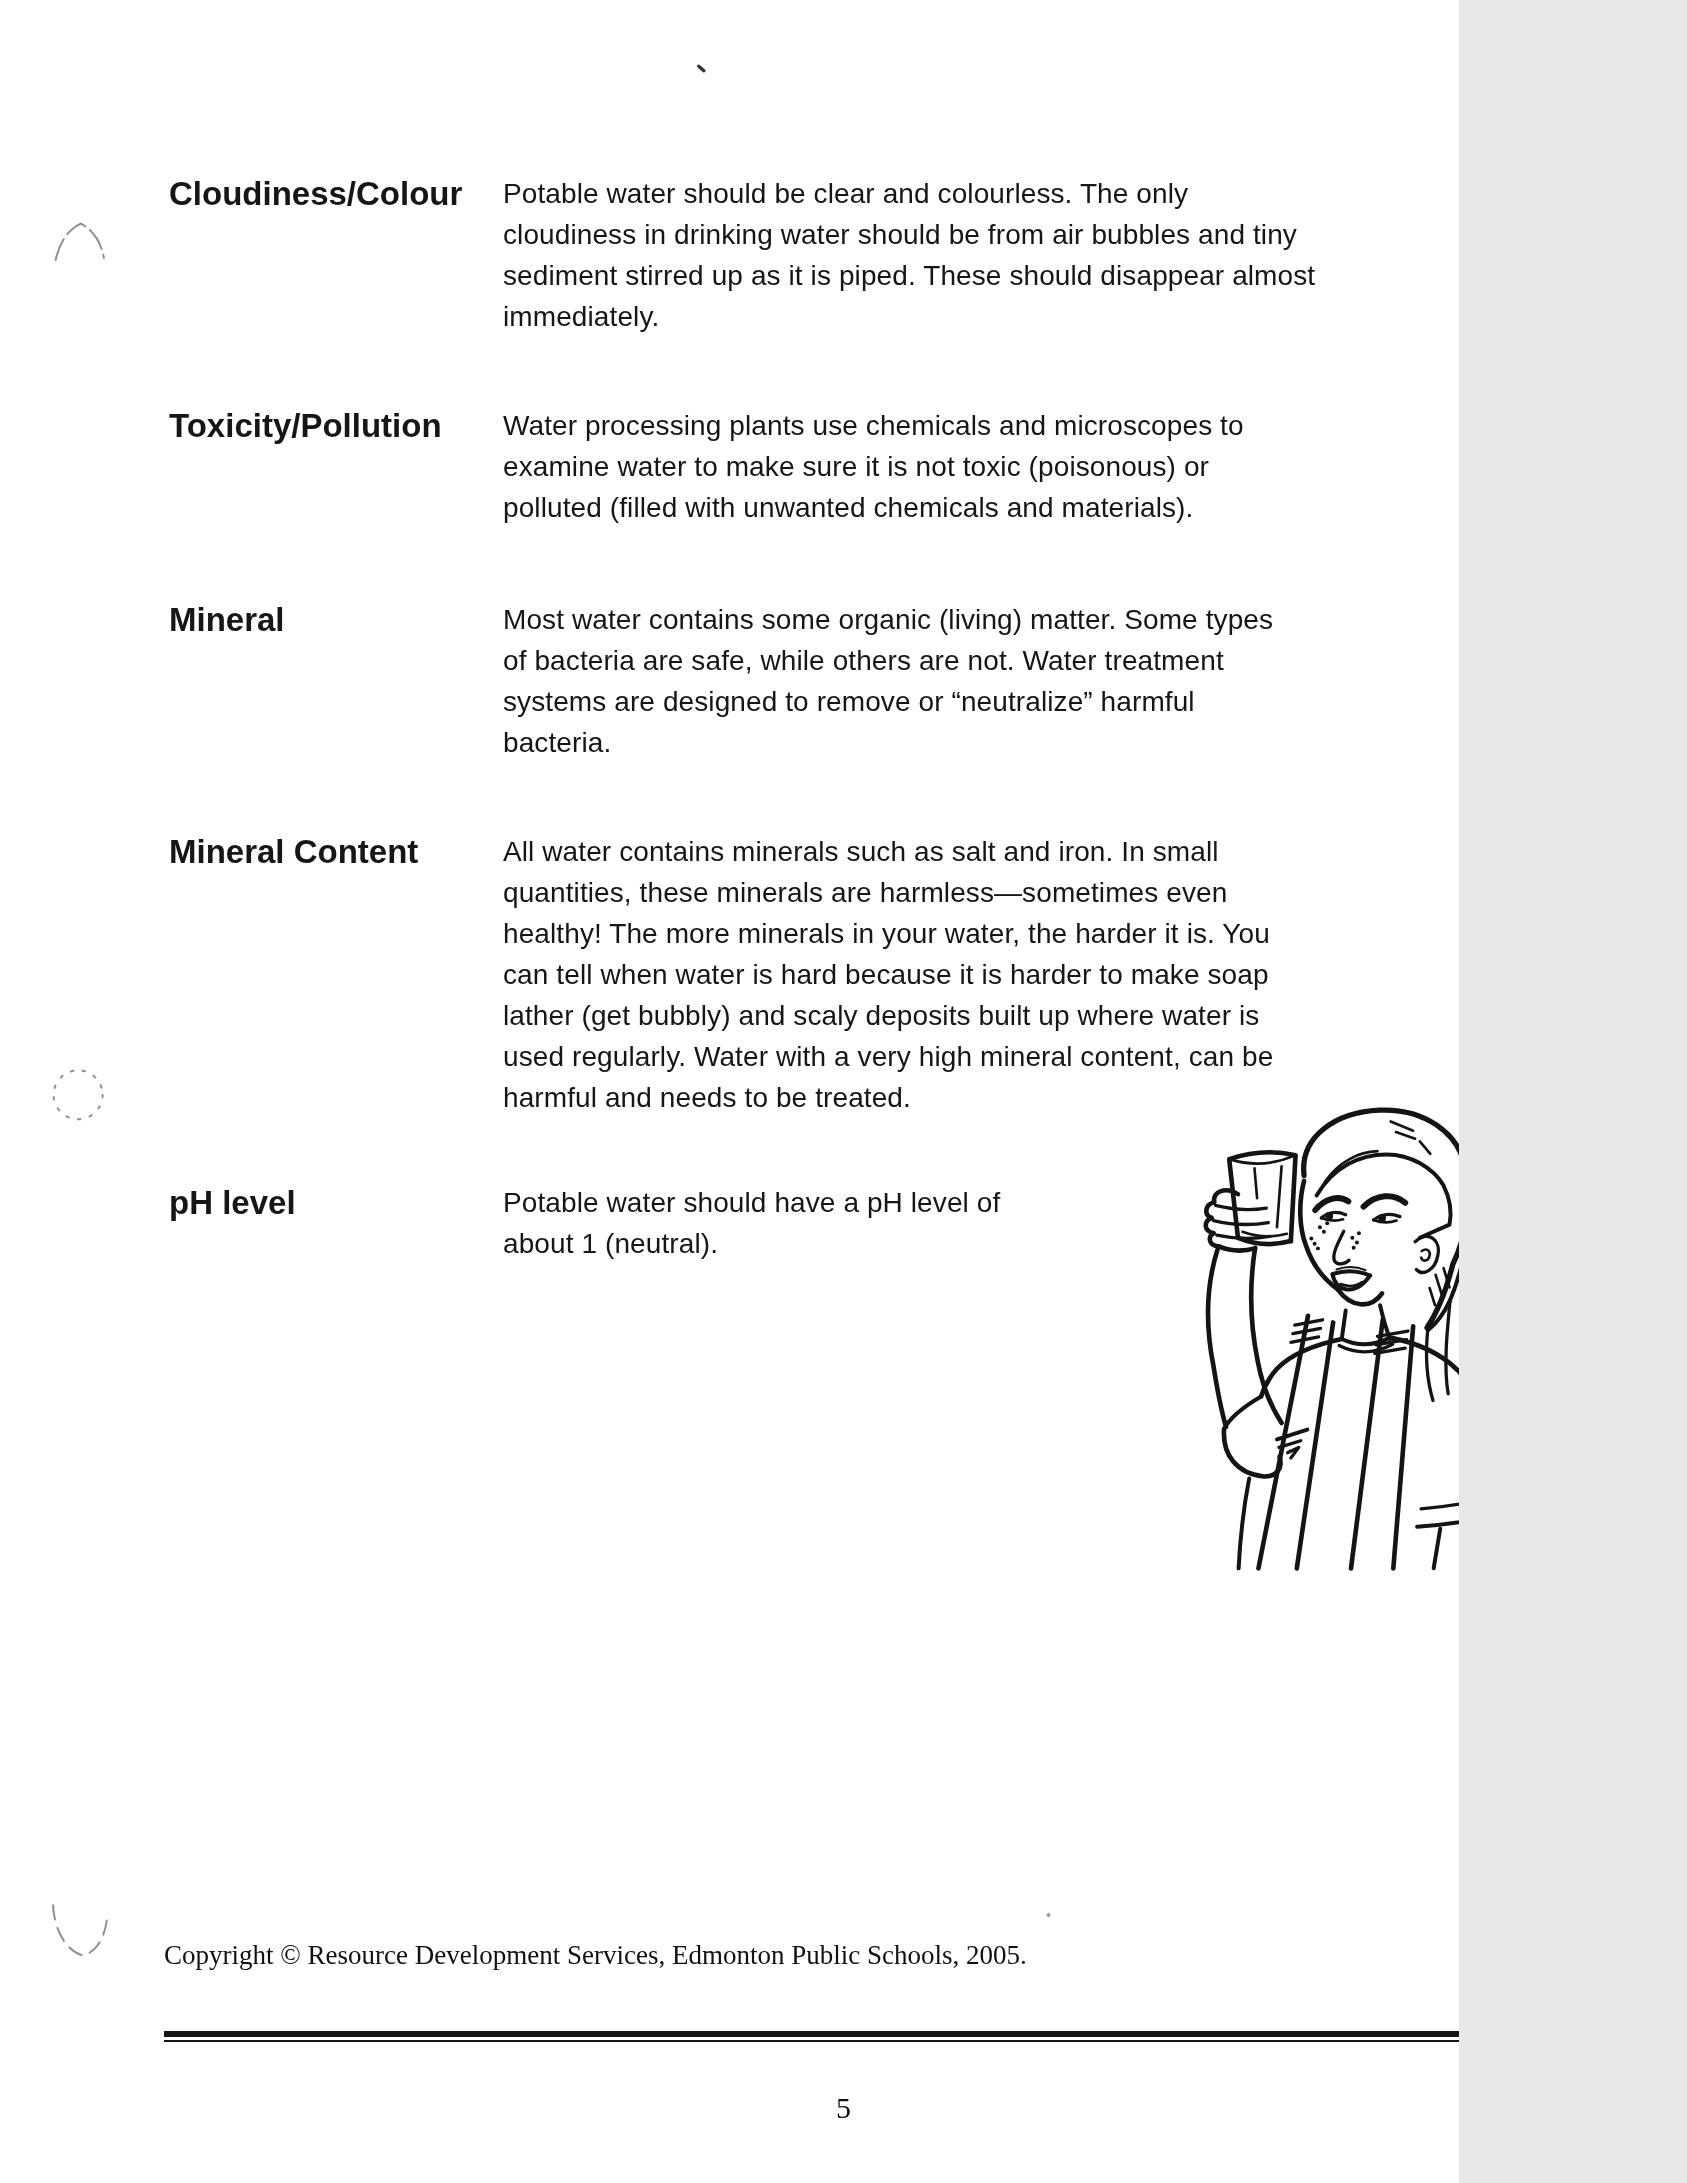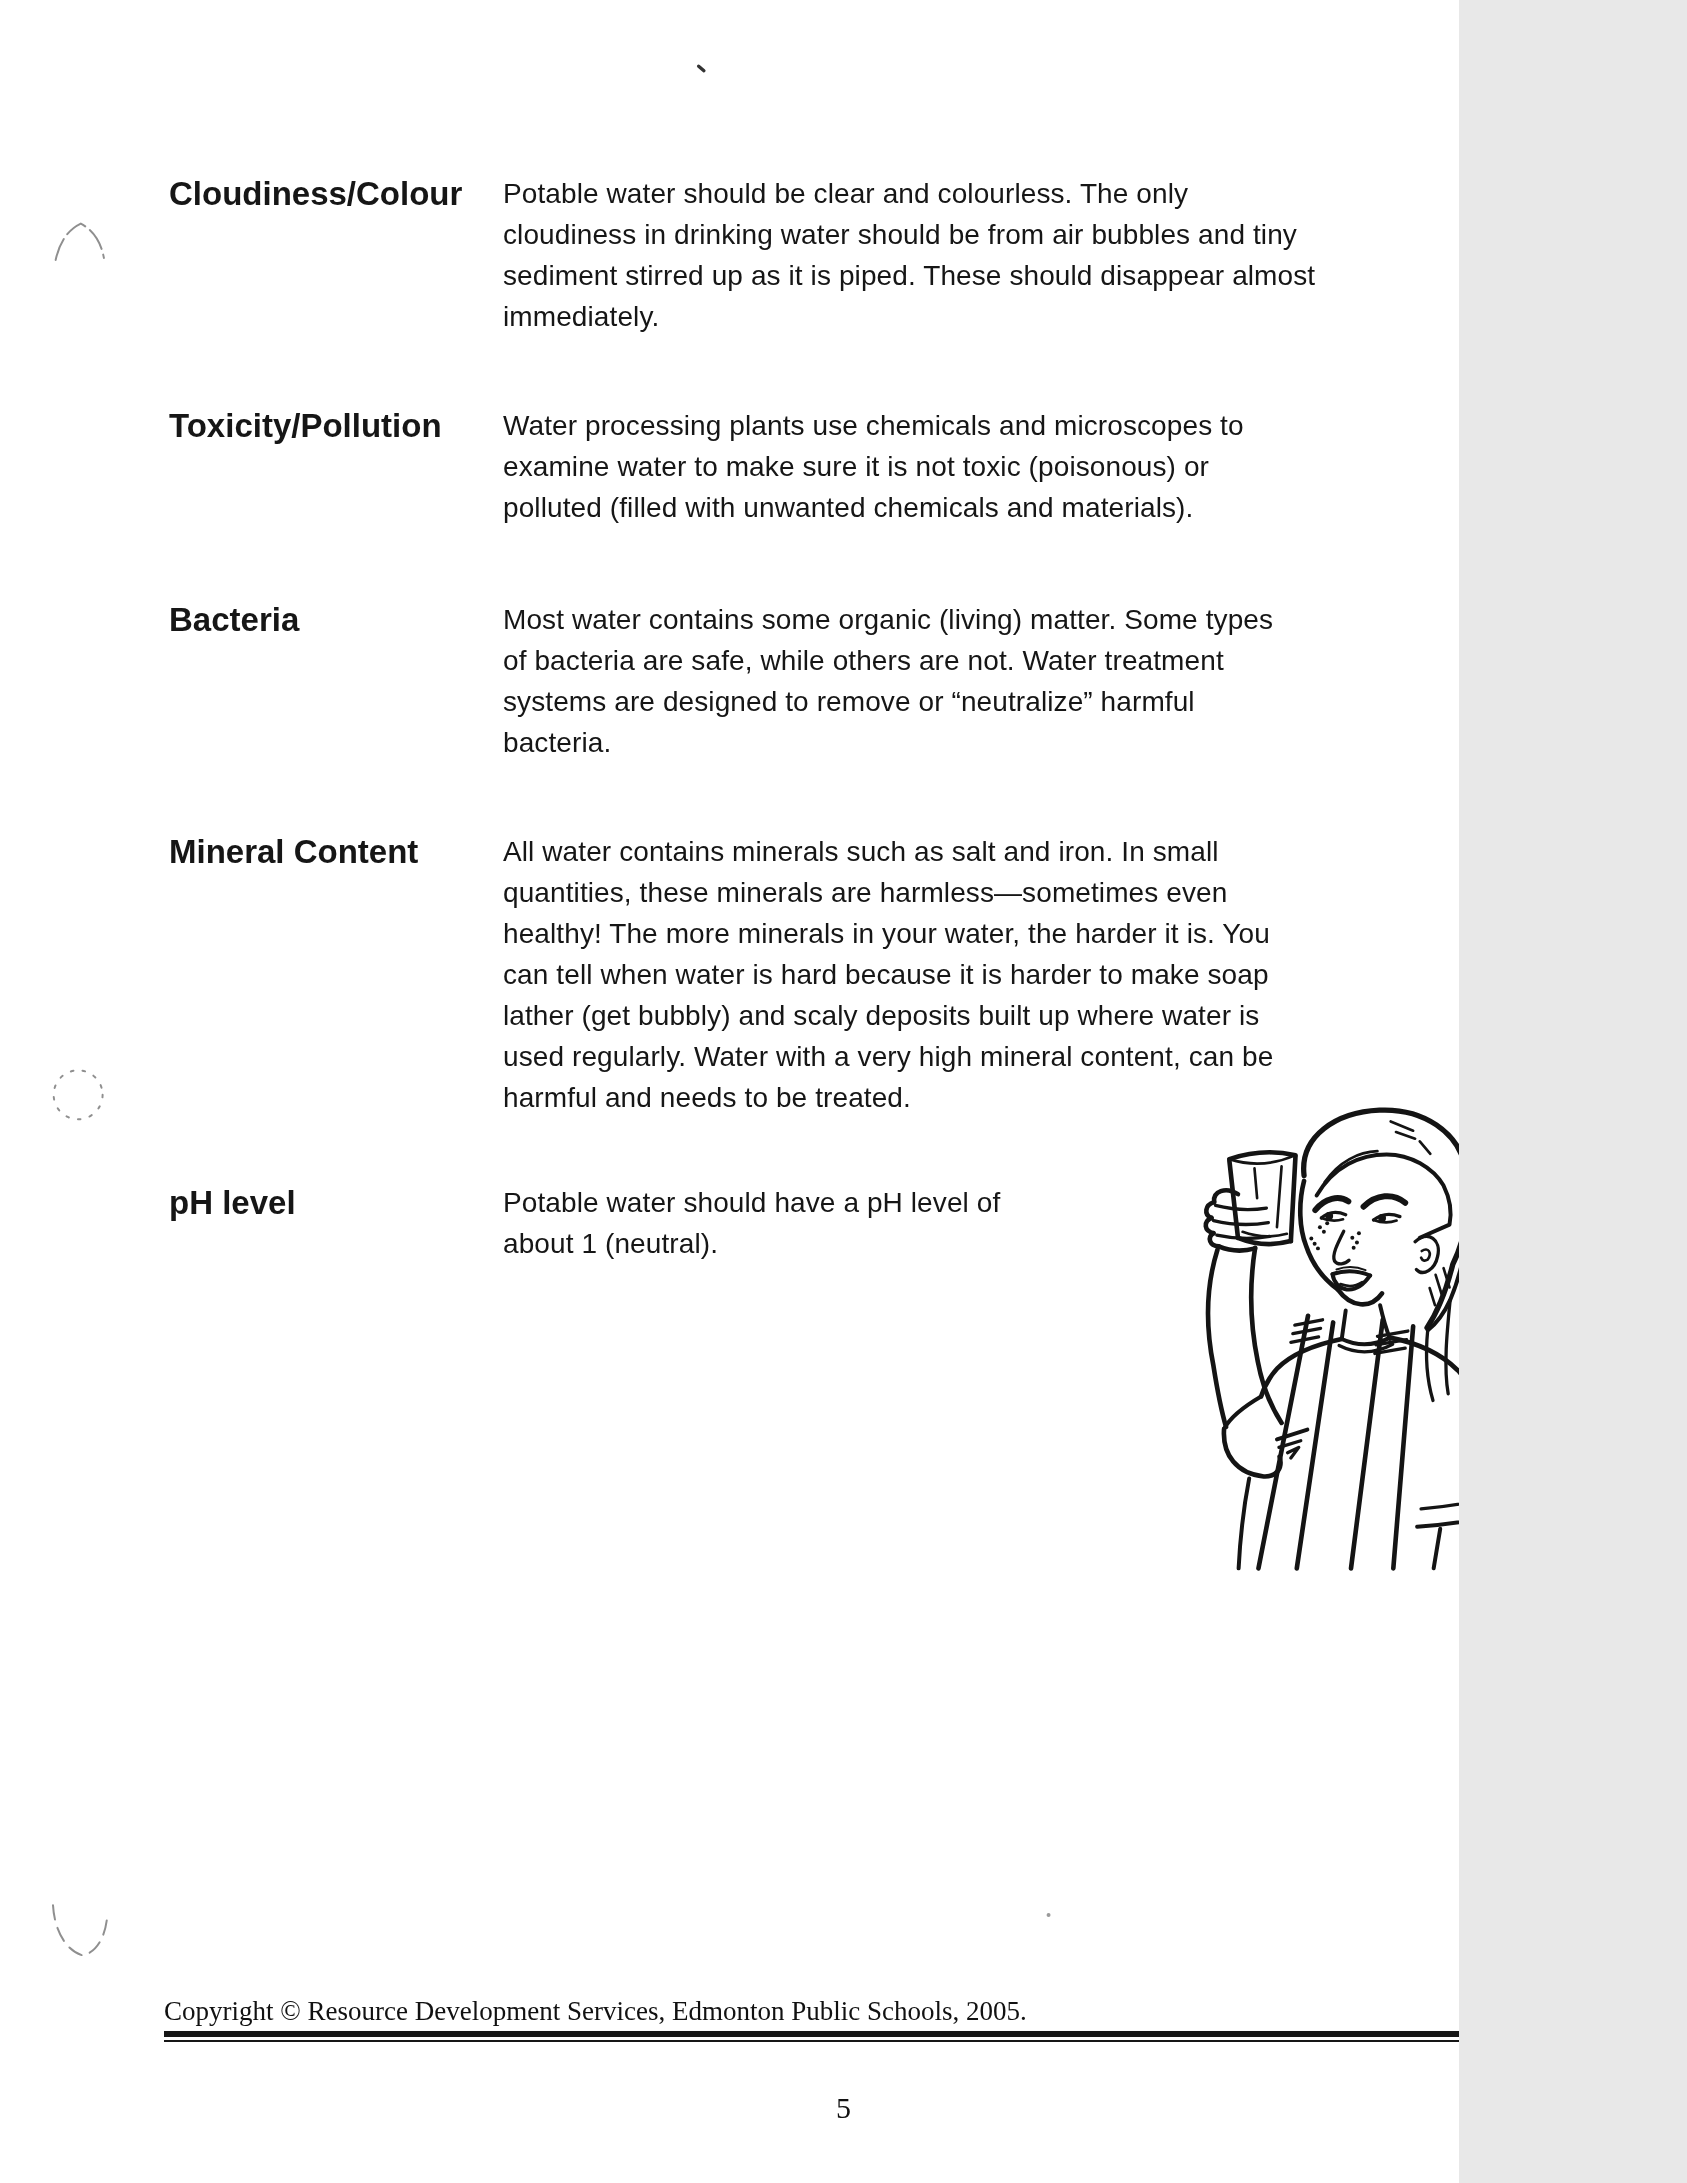--- a/index.html
+++ b/index.html
@@ -24,21 +24,21 @@
     letter-spacing:0.1px;
   }
   .illustration{
     position:absolute;left:1118px;top:1095px;width:427px;height:476px;
   }
   .footer-rule{
     position:absolute;left:164px;top:2031px;width:1381px;height:2.6px;
     border-top:6.6px solid #161616;border-bottom:2px solid #161616;
   }
   .footer-text{
-    position:absolute;top:1996px;
+    position:absolute;top:1940px;
     font-family:"Liberation Serif", serif;
     font-size:27px;color:#111;white-space:nowrap;
   }
   .footer-left{left:164px;}
   .footer-right{right:142px;}
   .page-number{
     position:absolute;left:0;top:2091px;width:1687px;
     text-align:center;
     font-family:"Liberation Serif", serif;
     font-size:30px;color:#111;
@@ -59,21 +59,21 @@
   </div>
 
   <div class="row" style="top:405px">
     <div class="term">Toxicity/Pollution</div>
     <div class="def">Water processing plants use chemicals and microscopes to
 examine water to make sure it is not toxic (poisonous) or
 polluted (filled with unwanted chemicals and materials).</div>
   </div>
 
   <div class="row" style="top:599px">
-    <div class="term">Bacteria</div>
+    <div class="term">Mineral</div>
     <div class="def">Most water contains some organic (living) matter. Some types
 of bacteria are safe, while others are not. Water treatment
 systems are designed to remove or “neutralize” harmful
 bacteria.</div>
   </div>
 
   <div class="row" style="top:831px">
     <div class="term">Mineral Content</div>
     <div class="def">All water contains minerals such as salt and iron. In small
 quantities, these minerals are harmless—sometimes even

